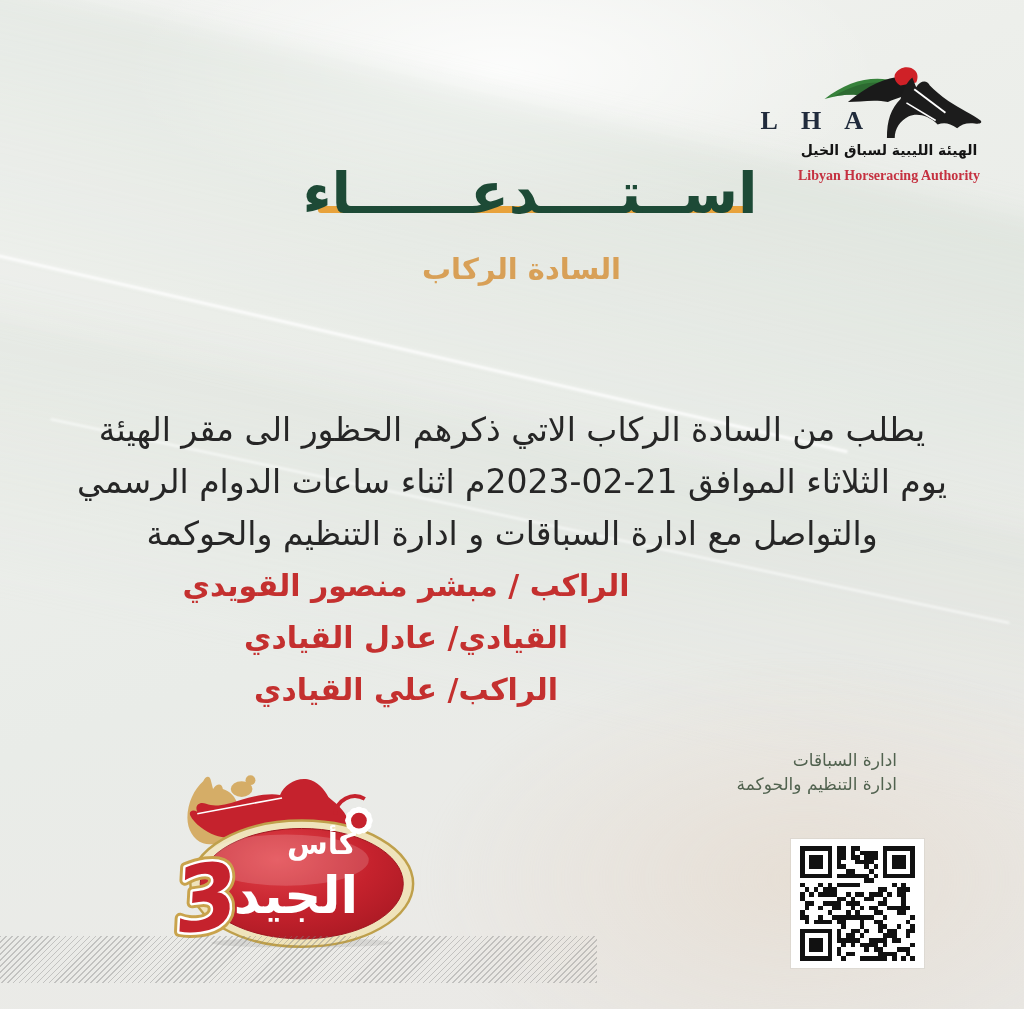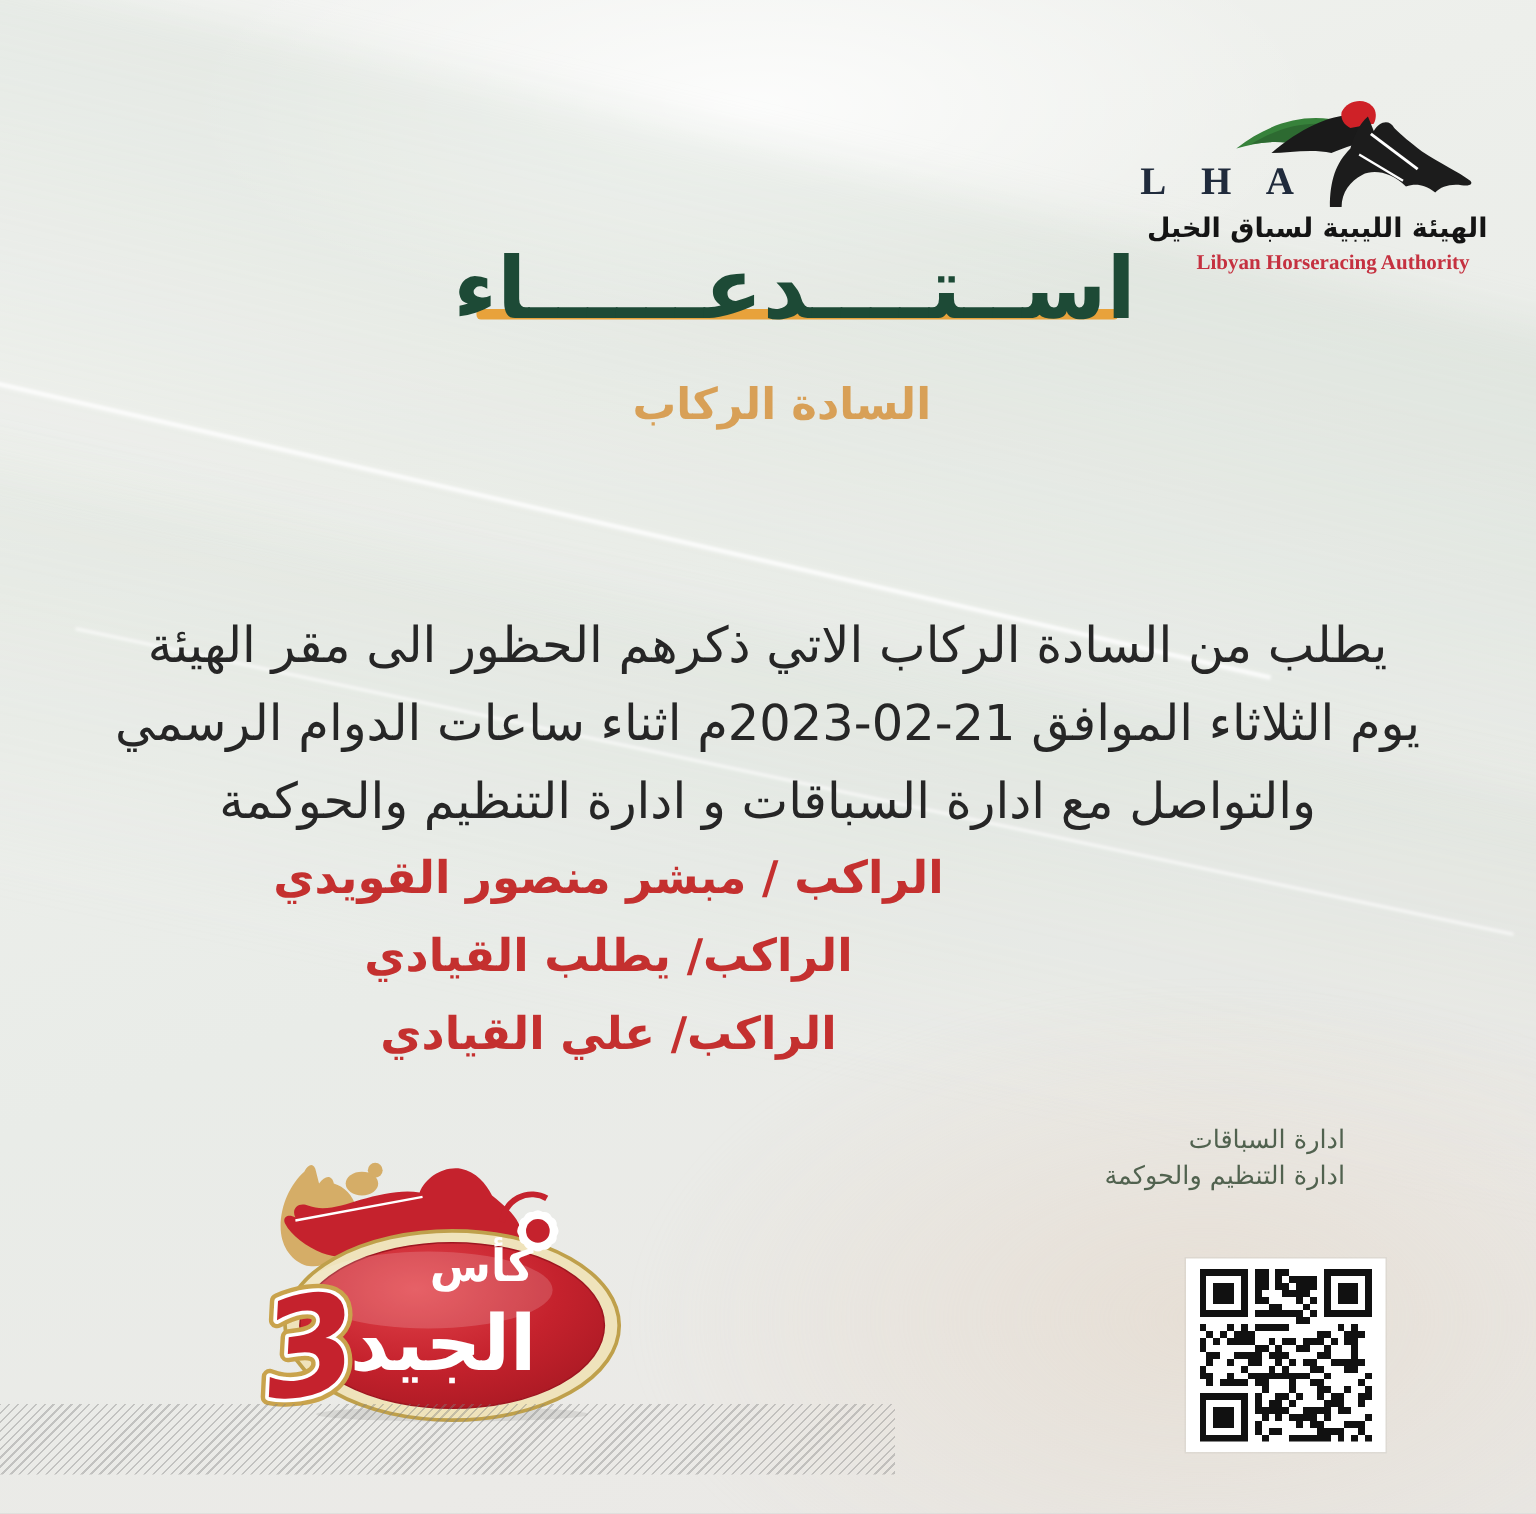--- a/index.html
+++ b/index.html
@@ -27,21 +27,21 @@
   .top-light{position:absolute;left:120px;top:-80px;width:760px;height:300px;
     background:radial-gradient(closest-side,rgba(255,255,255,.8),rgba(255,255,255,0));}
 
   
   .lha{position:absolute;top:62px;left:786px;width:206px;height:132px;}
   .lha-horse{position:absolute;top:0;right:2px;width:172px;height:78px;}
   .lha-acronym{position:absolute;top:44px;right:120px;direction:ltr;
     font-family:"Liberation Serif",serif;font-weight:700;font-size:26px;
     letter-spacing:9px;color:#202b3c;white-space:nowrap;}
   .lha-ar{position:absolute;top:80px;right:0;width:100%;text-align:center;
-    font-size:18px;font-weight:700;color:#141414;white-space:nowrap;}
+    font-size:14px;font-weight:700;color:#141414;white-space:nowrap;}
   .lha-en{position:absolute;top:106px;right:0;width:100%;text-align:center;direction:ltr;
     font-family:"Liberation Serif",serif;font-weight:700;font-size:14px;color:#c53140;white-space:nowrap;}
 
   
   .title-wrap{position:absolute;top:160px;left:0;width:1024px;height:72px;}
   .title-line{position:absolute;top:46px;left:318px;width:428px;height:7px;
     background:#e8a23b;border-radius:3px;z-index:1;}
   .title-text{position:relative;z-index:2;width:100%;padding-right:0;box-sizing:border-box;
     text-align:center;padding-left:36px;
     font-size:57px;line-height:66px;font-weight:700;color:#1d4a36;}
@@ -114,21 +114,21 @@
   <div class="subtitle">السادة الركاب</div>
 
   <div class="body-text">
     <div>يطلب من السادة الركاب الاتي ذكرهم الحظور الى مقر الهيئة</div>
     <div>يوم الثلاثاء الموافق 21-02-2023م اثناء ساعات الدوام الرسمي</div>
     <div>والتواصل  مع ادارة السباقات و ادارة التنظيم والحوكمة</div>
   </div>
 
   <div class="riders">
     <div>الراكب / مبشر منصور القويدي</div>
-    <div>الراكب/ يطلب القيادي</div>
+    <div>القيادي/ عادل القيادي</div>
     <div>الراكب/ علي القيادي</div>
   </div>
 
   <div class="signature">
     <div>ادارة السباقات</div>
     <div>ادارة التنظيم والحوكمة</div>
   </div>
 
   <div class="qr-box">
     <svg viewBox="0 0 25 25" aria-hidden="true">

